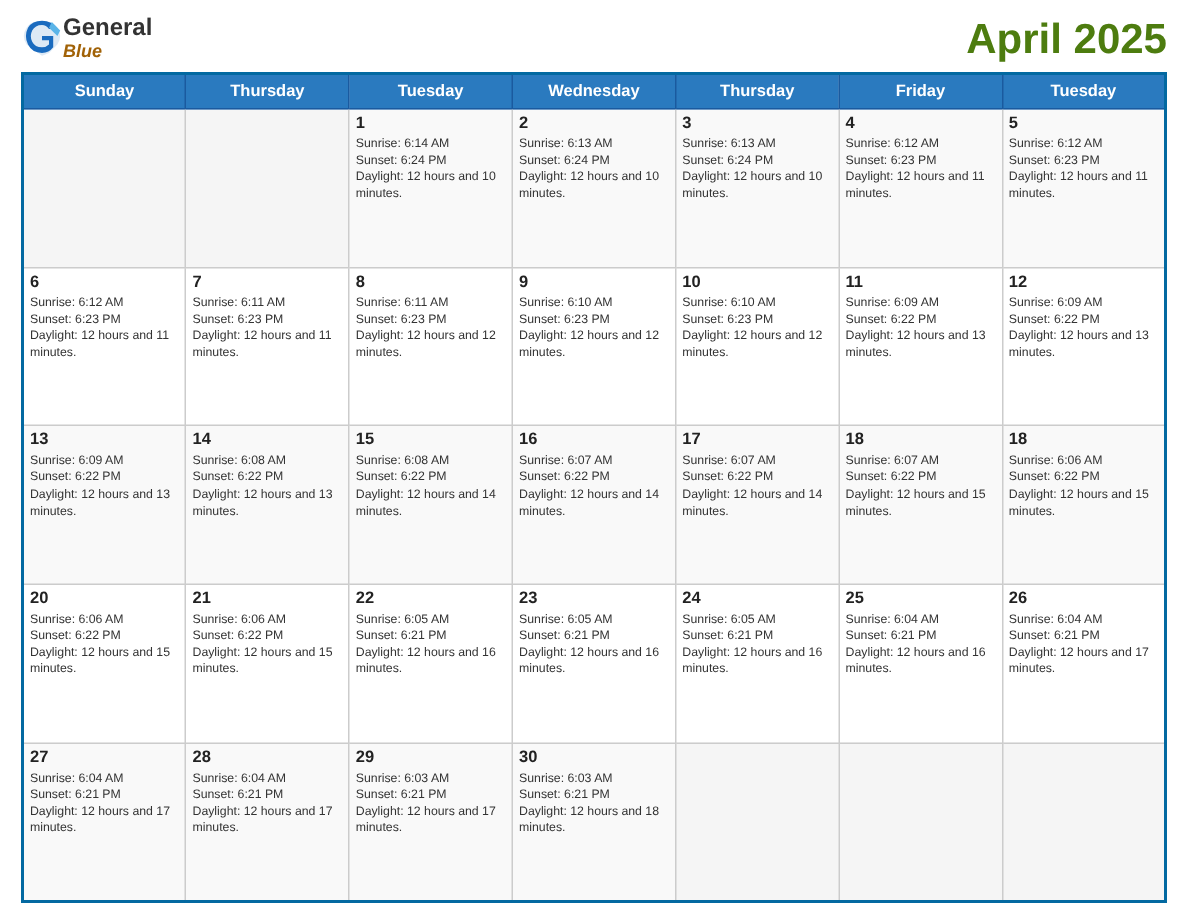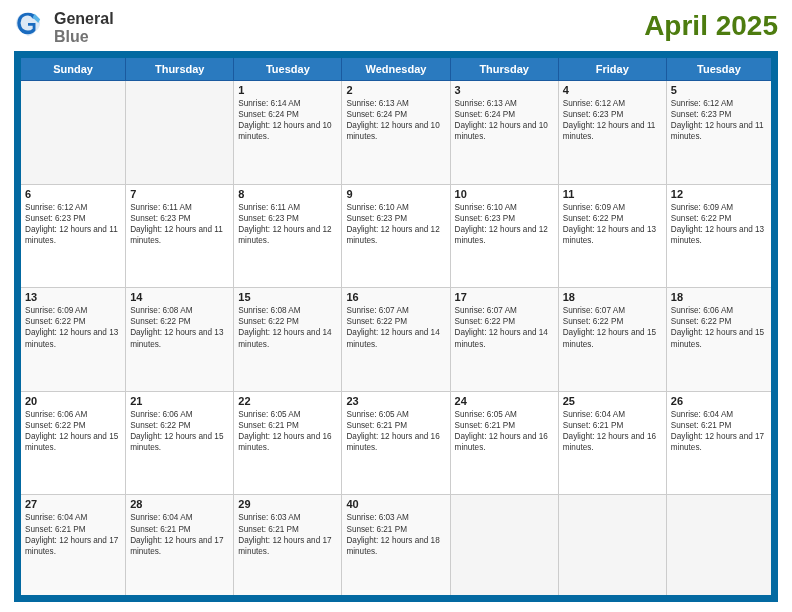--- a/index.html
+++ b/index.html
@@ -18,56 +18,58 @@
       flex-direction: column;
     }
     .header {
       display: flex;
       justify-content: space-between;
       align-items: flex-start;
       margin-bottom: 6px;
     }
     .logo {
       display: flex;
-      gap: 12px;
+      align-items: center;
+      gap: 0;
     }
     .logo-text {
       display: flex;
       flex-direction: column;
       line-height: 1.1;
     }
     .logo-general {
       font-size: 16px;
       font-weight: bold;
       color: #333;
     }
     .logo-blue {
-      font-size: 16px;
-      font-weight: bold;
-      color: #737373;
+      font-size: 12px;
+      font-weight: bold;
+      color: #a16207;
+      font-style: italic;
     }
     .logo-icon {
       width: 28px;
       height: 28px;
     }
     .title-block {
       text-align: right;
     }
     .main-title {
       font-size: 28px;
       font-weight: bold;
       color: #4d7c0f;
     }
     .subtitle {
       font-size: 14px;
       color: #555;
     }
     .calendar {
       flex: 1;
-      border: 7px solid #0369a1;
+      border: 2px solid #0369a1;
       border-collapse: collapse;
       width: 100%;
       table-layout: fixed;
     }
     .calendar thead tr th {
       background-color: #2a7abf;
       color: #fff;
       font-size: 11px;
       font-weight: bold;
       text-align: center;
@@ -260,21 +262,21 @@
           </td>
           <td>
             <span class="day-num">28</span>
             <div class="day-info">Sunrise: 6:04 AM<br>Sunset: 6:21 PM<br>Daylight: 12 hours and 17 minutes.</div>
           </td>
           <td>
             <span class="day-num">29</span>
             <div class="day-info">Sunrise: 6:03 AM<br>Sunset: 6:21 PM<br>Daylight: 12 hours and 17 minutes.</div>
           </td>
           <td>
-            <span class="day-num">40</span>
+            <span class="day-num">30</span>
             <div class="day-info">Sunrise: 6:03 AM<br>Sunset: 6:21 PM<br>Daylight: 12 hours and 18 minutes.</div>
           </td>
           <td class="empty-cell"></td>
           <td class="empty-cell"></td>
           <td class="empty-cell"></td>
         </tr>
       </tbody>
   </table>
 </div>
 

